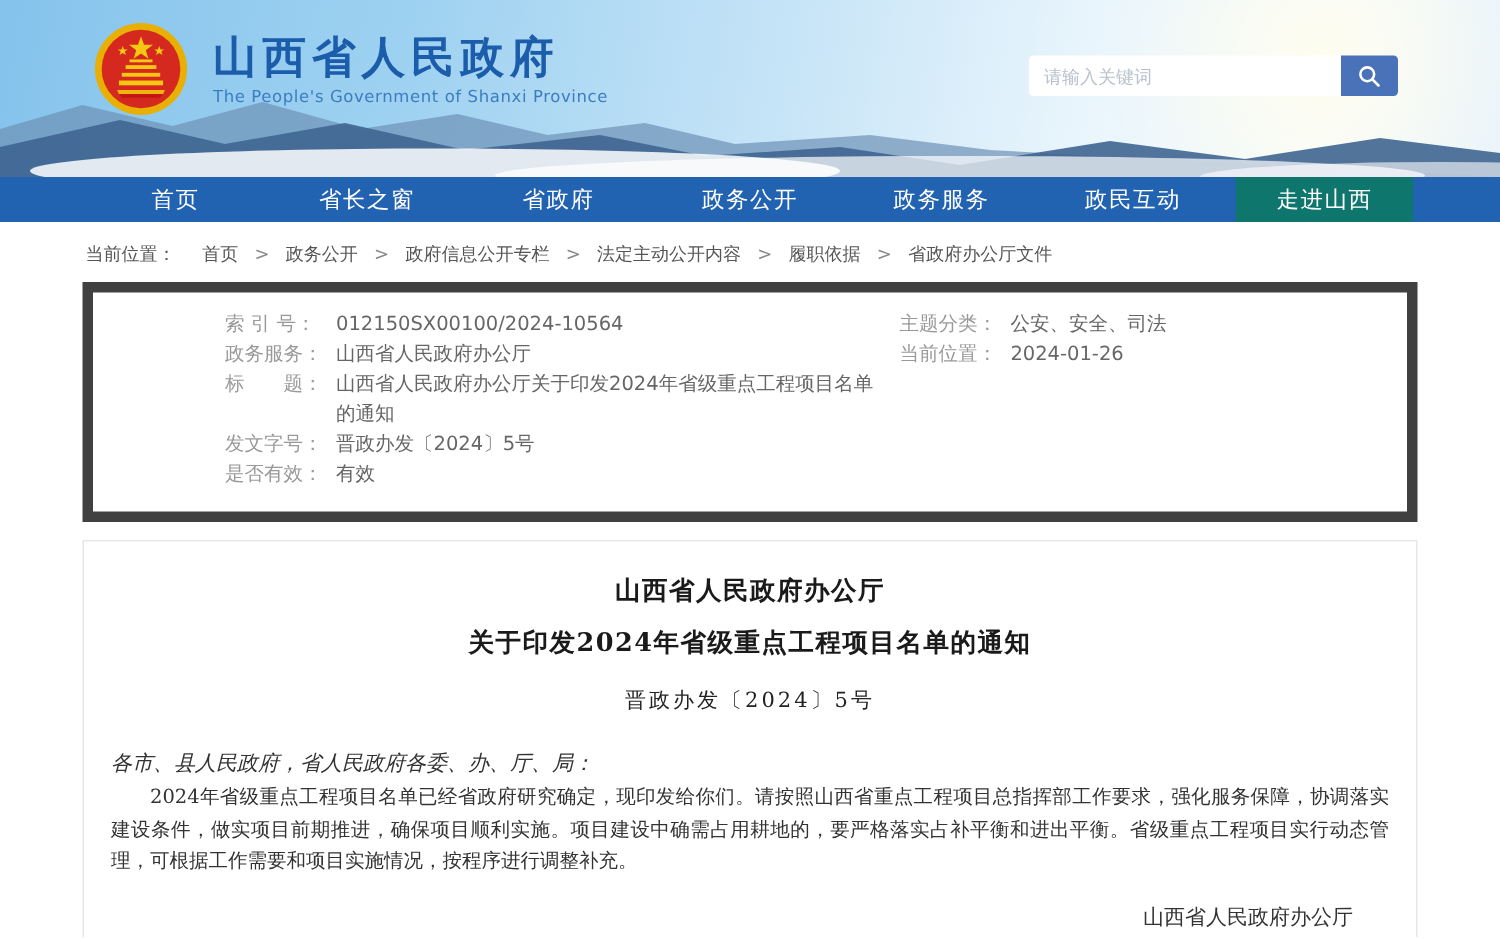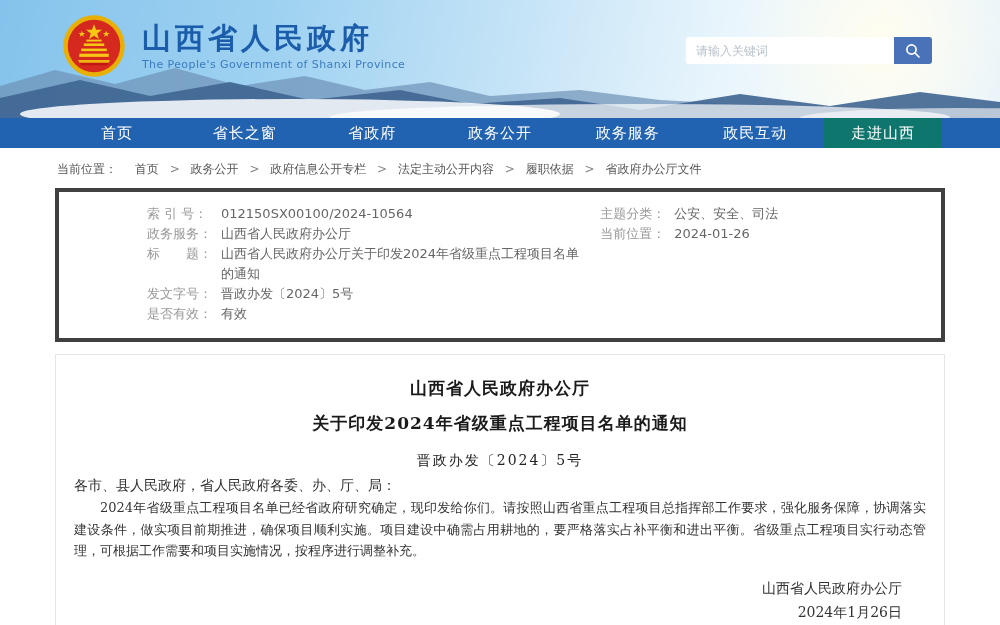--- a/index.html
+++ b/index.html
@@ -42,38 +42,38 @@
 
   
   .content { width: 890px; margin: 0 auto; }
   .breadcrumb { padding: 13px 2px 10px; font-size: 12px; color: #555; }
   .breadcrumb a { color: #555; text-decoration: none; }
   .breadcrumb .sep { color: #888; margin: 0 7px; }
   .breadcrumb .prefix { color: #555; margin-right: 14px; }
 
   
   .meta-box {
-    border: 4px solid #404040; display: flex; padding: 12px 0 14px; min-height: 122px;
+    border: 7px solid #404040; display: flex; padding: 12px 0 14px; min-height: 122px;
   }
   .meta-col { font-size: 13px; }
   .meta-col.left { flex: 0 0 60%; padding-left: 88px; }
   .meta-col.right { flex: 1; padding-left: 12px; }
   .meta-row { display: flex; line-height: 20px; }
   .meta-row.spacer { height: 20px; }
   .meta-label { color: #999; min-width: 74px; white-space: pre; }
   .meta-value { color: #666; }
 
   
   .doc-box {
     border: 1px solid #e7e7e7; margin: 12px 0 0; padding: 16px 18px 20px;
     font-family: "DejaVu Serif", "Liberation Serif", serif; color: #333; min-height: 284px;
   }
   .doc-title { text-align: center; font-size: 17px; font-weight: bold; color: #1a1a1a; line-height: 35px; letter-spacing: 1px; }
   .doc-number { text-align: center; font-size: 14px; color: #222; margin-top: 11px; letter-spacing: 2px; }
-  .doc-salutation { font-size: 14px; margin-top: 4px; line-height: 22px; }
+  .doc-salutation { font-size: 14px; margin-top: 22px; line-height: 22px; font-style: italic; }
   .doc-paragraph { font-size: 13px; line-height: 21.5px; text-indent: 2em; text-align: justify; margin-top: 1px; }
   .doc-signature { text-align: right; padding-right: 24px; font-size: 14px; margin-top: 14px; line-height: 24px; }
 </style>
 </head>
 <body>
 
 <div class="page">
 
   <header class="banner">
     <svg class="mountains" viewBox="0 0 1000 62" preserveAspectRatio="none">

